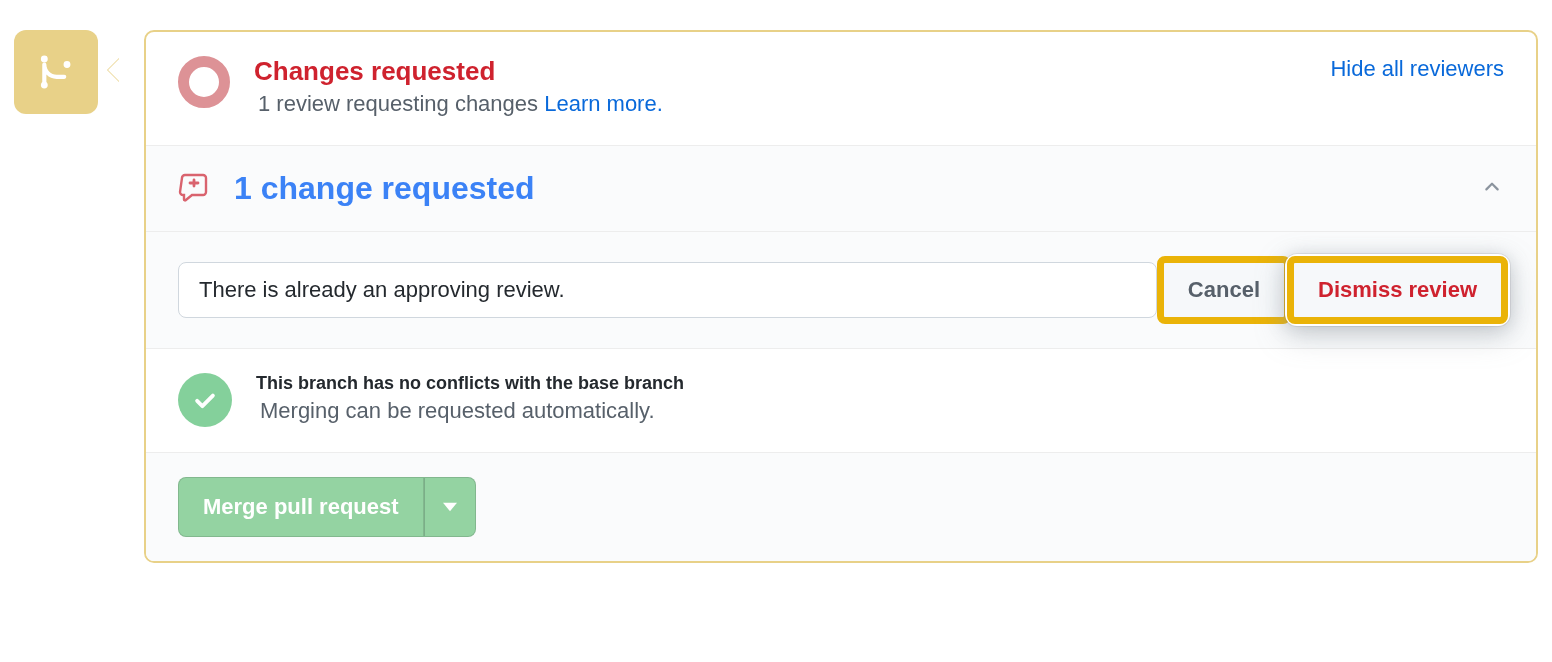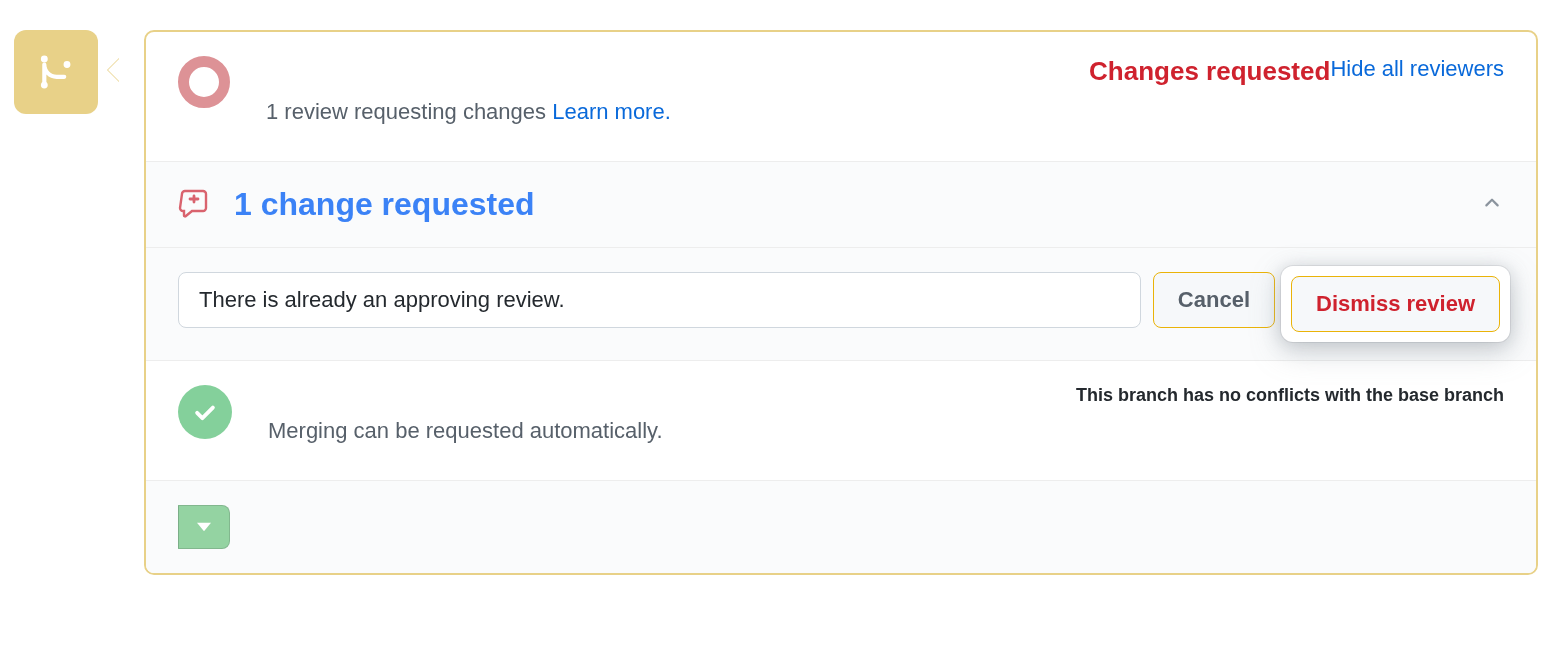--- a/index.html
+++ b/index.html
@@ -78,27 +78,26 @@
     border-radius: 50%;
     background: #84d09b;
     color: #fff;
   }
   .status-body { flex: 1 1 auto; }
   .status-title {
     font-size: 26px;
     font-weight: 600;
     color: #cf222e;
     margin: 0 0 4px 0;
-    text-align: right;
   }
   .status-title.ok { color: #24292e; font-size: 18px; }
   .status-sub {
     font-size: 22px;
     color: #57606a;
-    margin: 12px;
+    margin: 4px;
   }
   .status-side {
     flex: 0 0 auto;
   }
   .link { color: #0969da; text-decoration: none; cursor: pointer; }
   .hide-link { font-size: 22px; color: #0969da; margin-top: 21px; }
 
   .change-row {
     display: flex;
     align-items: center;
@@ -113,48 +112,48 @@
     font-size: 32px;
     font-weight: 600;
     color: #3b82f6;
   }
   .chevron {
     color: #8b949e;
   }
 
   .dismiss-row {
     display: flex;
-    align-items: flex-start;
-    gap: 12px;
+    align-items: center;
+    gap: 0;
   }
   .dismiss-input {
     flex: 1 1 auto;
     font-size: 22px;
     padding: 14px 20px;
     border: 1px solid #d0d7de;
     border-radius: 8px;
     color: #24292e;
     background: #fff;
     font-family: inherit;
   }
   .btn {
     font-size: 22px;
     font-weight: 600;
     padding: 14px 24px;
-    border: 1px solid #eab308;
+    border: 7px solid #eab308;
     border-radius: 8px;
     background: #f6f8fa;
     color: #57606a;
     cursor: pointer;
     font-family: inherit;
   }
   .btn.danger-text { color: #cf222e; background: #f6f8fa; }
 
   .focus-wrap {
-    padding: 10px;
+    padding: 2px;
     margin: -6px;
     border-radius: 12px;
     box-shadow:
       0 0 0 1px rgba(27,31,36,.08),
       0 2px 18px rgba(140,149,159,.35),
       0 10px 30px rgba(140,149,159,.35);
     background: #fff;
     display: inline-flex;
   }
 
@@ -268,20 +267,21 @@
         <div class="status-body">
           <h3 class="status-title ok">This branch has no conflicts with the base branch</h3>
           <p class="status-sub">Merging can be requested automatically.</p>
         </div>
       </div>
     </div>
 
     <div class="section alt">
       <div class="merge-row">
         <span class="merge-btn-group">
+          <button class="merge-btn">Merge pull request</button>
           <button class="merge-caret">
             <svg viewBox="0 0 10 6" width="14" height="10" fill="currentColor">
               <path d="M0 0l5 6 5-6z"></path>
             </svg>
           </button>
         </span>
       </div>
     </div>
 
   </div>

